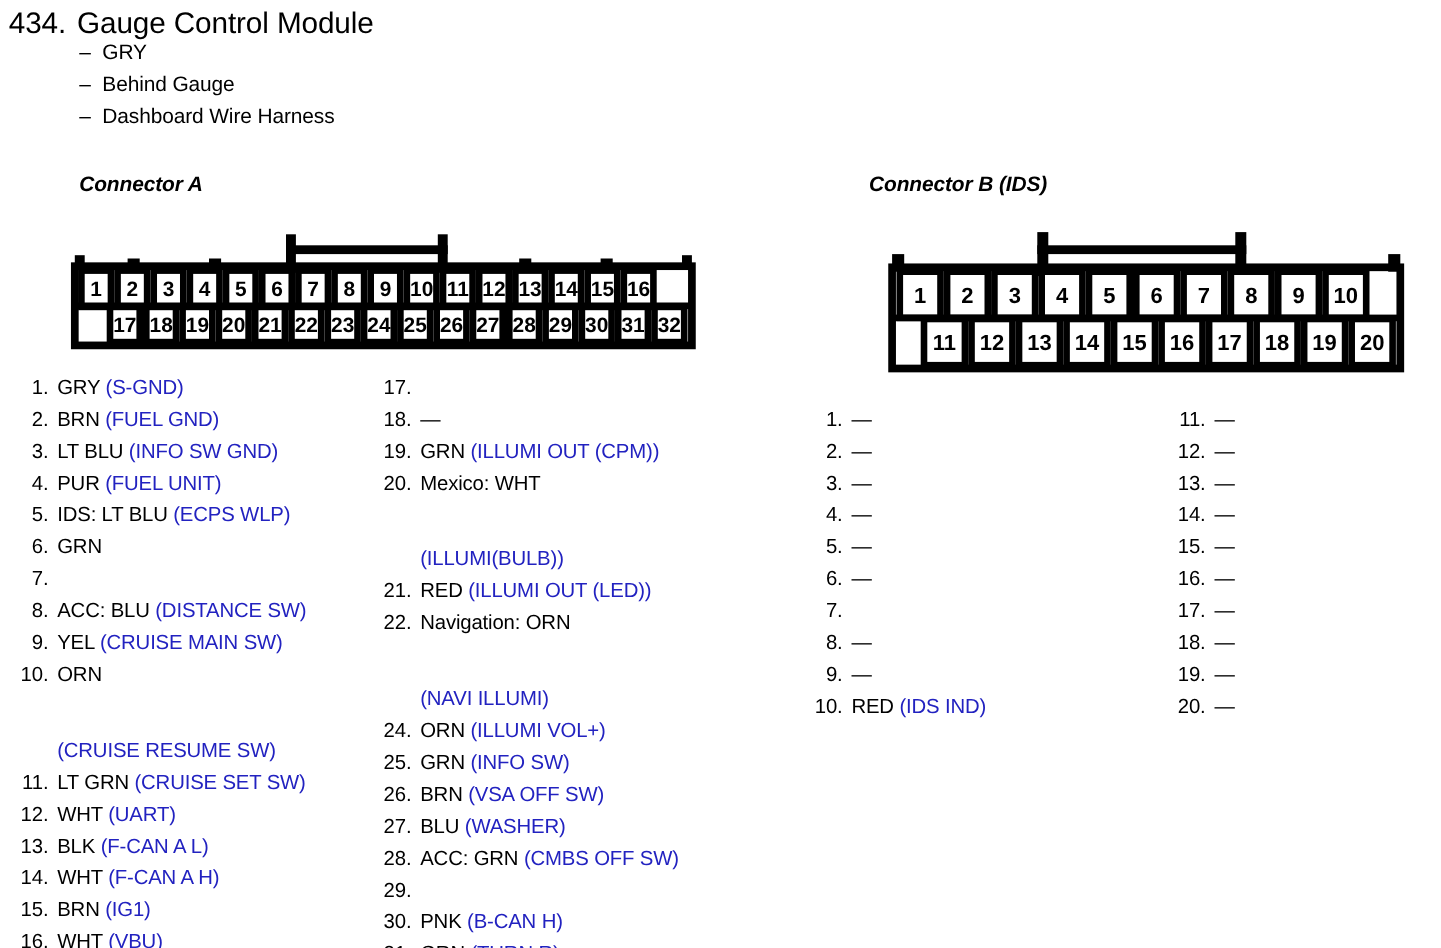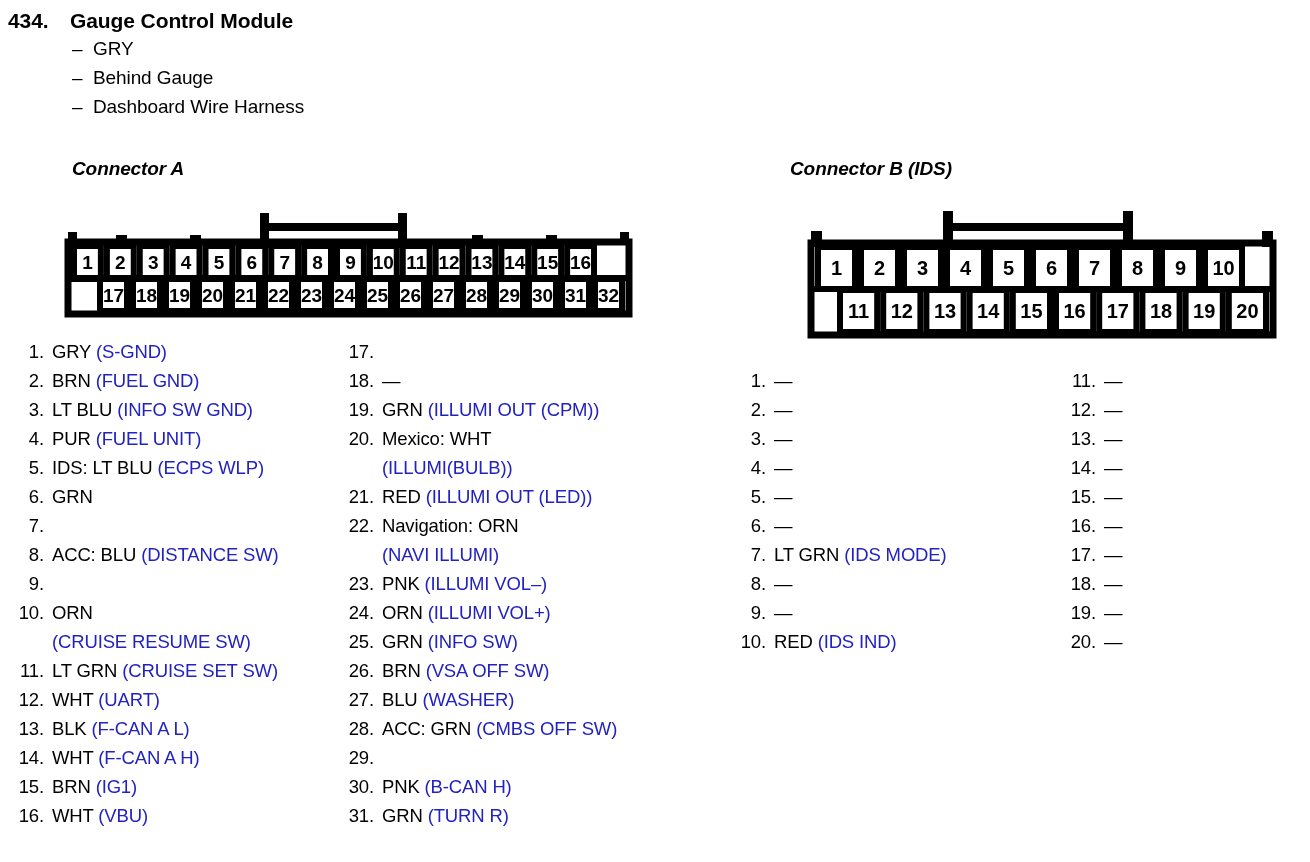--- a/index.html
+++ b/index.html
@@ -20,22 +20,22 @@
   
   #title-block {
     position: absolute;
     left: 8px;
     top: 8px;
     width: 620px;
   }
   #title-row {
     display: flex;
     align-items: baseline;
-    font-size: 21px;
-    font-weight: bold;
+    font-size: 27px;
+    font-weight: normal;
     line-height: 26px;
     letter-spacing: -0.1px;
   }
   #title-number {
     width: 62px;
     flex: none;
   }
   #title-text {
     white-space: nowrap;
   }
@@ -96,20 +96,21 @@
   }
   .pin-body {
     flex: 1 1 auto;
   }
   .pin-wrap2 {
     display: block;
     font-size: 18.5px;
     line-height: 29px;
     letter-spacing: -0.15px;
     white-space: nowrap;
+    margin-top: 40px;
   }
   .sig {
     color: #2222c0;
   }
   .wirecolor {
     color: #000000;
   }
   .dash {
     color: #000000;
   }
@@ -292,20 +293,21 @@
     </div>
     <div>
       <div class="pin-row">
         <span class="pin-num">8.</span>
         <span class="pin-body"><span class="wirecolor">ACC: </span><span class="wirecolor">BLU</span> <span class="sig">(DISTANCE SW)</span></span>
       </div>
     </div>
     <div>
       <div class="pin-row">
         <span class="pin-num">9.</span>
+        <span class="pin-body"><span class="wirecolor">YEL</span> <span class="sig">(CRUISE MAIN SW)</span></span>
       </div>
     </div>
     <div>
       <div class="pin-row">
         <span class="pin-num">10.</span>
         <span class="pin-body"><span class="wirecolor">ORN</span></span>
       </div>
       <div class="pin-wrap2 sig">(CRUISE RESUME SW)</div>
     </div>
     <div>
@@ -375,26 +377,20 @@
         <span class="pin-num">21.</span>
         <span class="pin-body"><span class="wirecolor">RED</span> <span class="sig">(ILLUMI OUT (LED))</span></span>
       </div>
     </div>
     <div>
       <div class="pin-row">
         <span class="pin-num">22.</span>
         <span class="pin-body"><span class="wirecolor">Navigation: </span><span class="wirecolor">ORN</span></span>
       </div>
       <div class="pin-wrap2 sig">(NAVI ILLUMI)</div>
-    </div>
-    <div>
-      <div class="pin-row">
-        <span class="pin-num">23.</span>
-        <span class="pin-body"><span class="wirecolor">PNK</span> <span class="sig">(ILLUMI VOL–)</span></span>
-      </div>
     </div>
     <div>
       <div class="pin-row">
         <span class="pin-num">24.</span>
         <span class="pin-body"><span class="wirecolor">ORN</span> <span class="sig">(ILLUMI VOL+)</span></span>
       </div>
     </div>
     <div>
       <div class="pin-row">
         <span class="pin-num">25.</span>
@@ -534,21 +530,20 @@
     </div>
     <div>
       <div class="pin-row">
         <span class="pin-num">6.</span>
         <span class="pin-body"><span class="dash">—</span></span>
       </div>
     </div>
     <div>
       <div class="pin-row">
         <span class="pin-num">7.</span>
-        <span class="pin-body"><span class="wirecolor">LT GRN</span> <span class="sig">(IDS MODE)</span></span>
       </div>
     </div>
     <div>
       <div class="pin-row">
         <span class="pin-num">8.</span>
         <span class="pin-body"><span class="dash">—</span></span>
       </div>
     </div>
     <div>
       <div class="pin-row">

